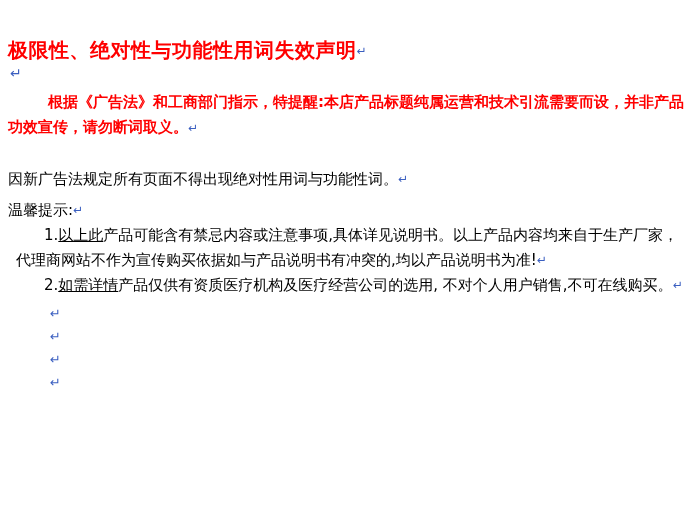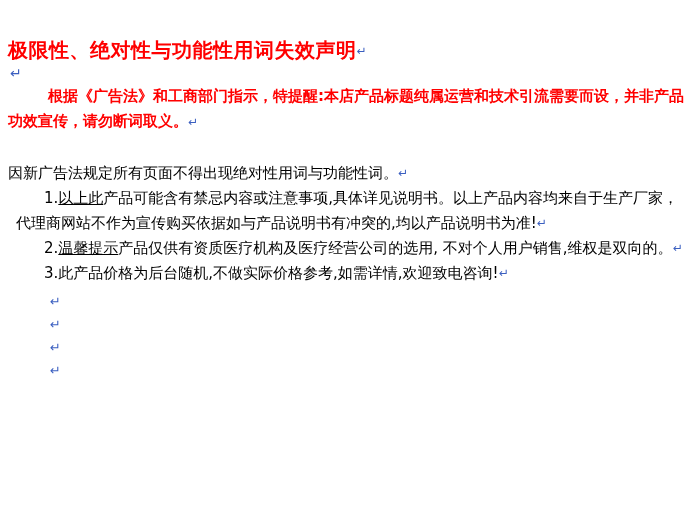--- a/index.html
+++ b/index.html
@@ -48,20 +48,21 @@
     padding-left: 2px;
   }
   .para {
     font-size: 15px;
     line-height: 25px;
     color: #ff0000;
     font-weight: bold;
   }
   .para.red {
     color: #ff0000;
+    margin-top: 6px;
   }
   .para-indent {
     text-indent: 40px;
   }
   .black {
     color: #000000;
     font-weight: normal;
     font-size: 15px;
     line-height: 25px;
   }
@@ -113,32 +114,32 @@
     <span>根据《广告法》和工商部门指示，特提醒:本店产品标题纯属运营和技术引流需要而设，并非产品功效宣传，请勿断词取义。</span><span class="pilcrow-red">↵</span>
   </div>
 
   <div class="spacer-sm"></div>
 
   <div class="black black-block">
     <span>因新广告法规定所有页面不得出现绝对性用词与功能性词。</span><span class="pilcrow">↵</span>
   </div>
 
 
+  <div class="tip-label">
+    <span>温馨提示:</span><span class="pilcrow">↵</span>
+  </div>
 
   <div class="numbered">
     <span>1.</span><span class="underline">以上此</span><span>产品可能含有禁忌内容或注意事项,具体详见说明书。以上产品内容均来自于生产厂家，代理商网站不作为宣传购买依据如与产品说明书有冲突的,均以产品说明书为准!</span><span class="pilcrow">↵</span>
   </div>
 
   <div class="numbered">
-    <span>2.</span><span class="underline">温馨提示</span><span>产品仅供有资质医疗机构及医疗经营公司的选用, 不对个人用户销售,维权是双向的。</span><span class="pilcrow">↵</span>
+    <span>2.</span><span class="underline">如需详情</span><span>产品仅供有资质医疗机构及医疗经营公司的选用, 不对个人用户销售,不可在线购买。</span><span class="pilcrow">↵</span>
   </div>
 
-  <div class="numbered">
-    <span>3.</span><span class="underline"></span><span>此产品价格为后台随机,不做实际价格参考,如需详情,欢迎致电咨询!</span><span class="pilcrow">↵</span>
-  </div>
 
   <div class="tail-lines">
     <div class="tail-line"><span>↵</span></div>
     <div class="tail-line"><span>↵</span></div>
     <div class="tail-line"><span>↵</span></div>
     <div class="tail-line"><span>↵</span></div>
   </div>
 
 </div>
 

